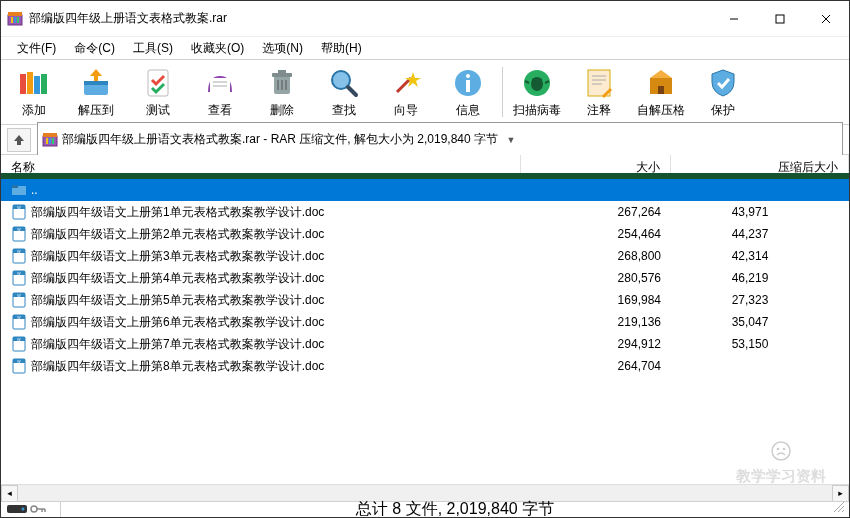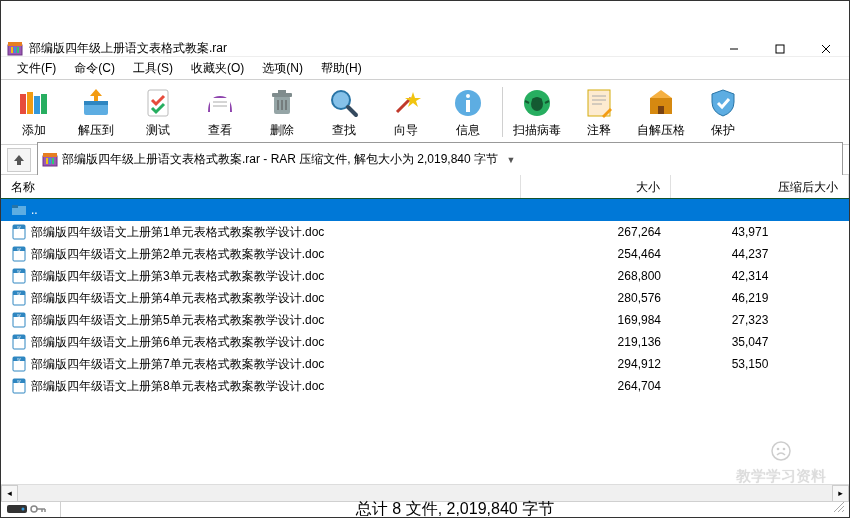--- a/index.html
+++ b/index.html
@@ -8,27 +8,26 @@
   font-size: 12px;
   background: #fff;
   width: 850px;
   height: 518px;
   overflow: hidden;
   display: flex;
   flex-direction: column;
   border: 1px solid #333;
 }
 .titlebar {
-  height: 16px;
+  height: 36px;
   background: #fff;
   display: flex;
   align-items: center;
   padding: 0 0 0 6px;
   border-bottom: 1px solid #eee;
-  margin-top: 40px;
 }
 .titlebar .app-icon { width: 16px; height: 16px; margin-right: 6px; }
 .titlebar .title { flex: 1; font-size: 12px; }
 .win-controls { display: flex; height: 100%; }
 .win-btn { width: 46px; height: 100%; display: flex; align-items: center; justify-content: center; }
 
 .menubar {
   height: 22px;
   display: flex;
   align-items: center;
@@ -89,21 +88,21 @@
 
 .file-area {
   flex: 1;
   display: flex;
   flex-direction: column;
   overflow: hidden;
 }
 .headers {
   height: 24px;
   display: flex;
-  border-bottom: 1px solid #14532d;
+  border-bottom: 6px solid #14532d;
   font-size: 12px;
 }
 .headers .hcell {
   padding: 4px 10px;
   border-right: 1px solid #e0e0e0;
   background: #fff;
 }
 .col-name { flex: 0 0 520px; text-align: left; }
 .col-size { flex: 0 0 150px; text-align: right; }
 .col-csize { flex: 1; text-align: right; padding-right: 20px; }

